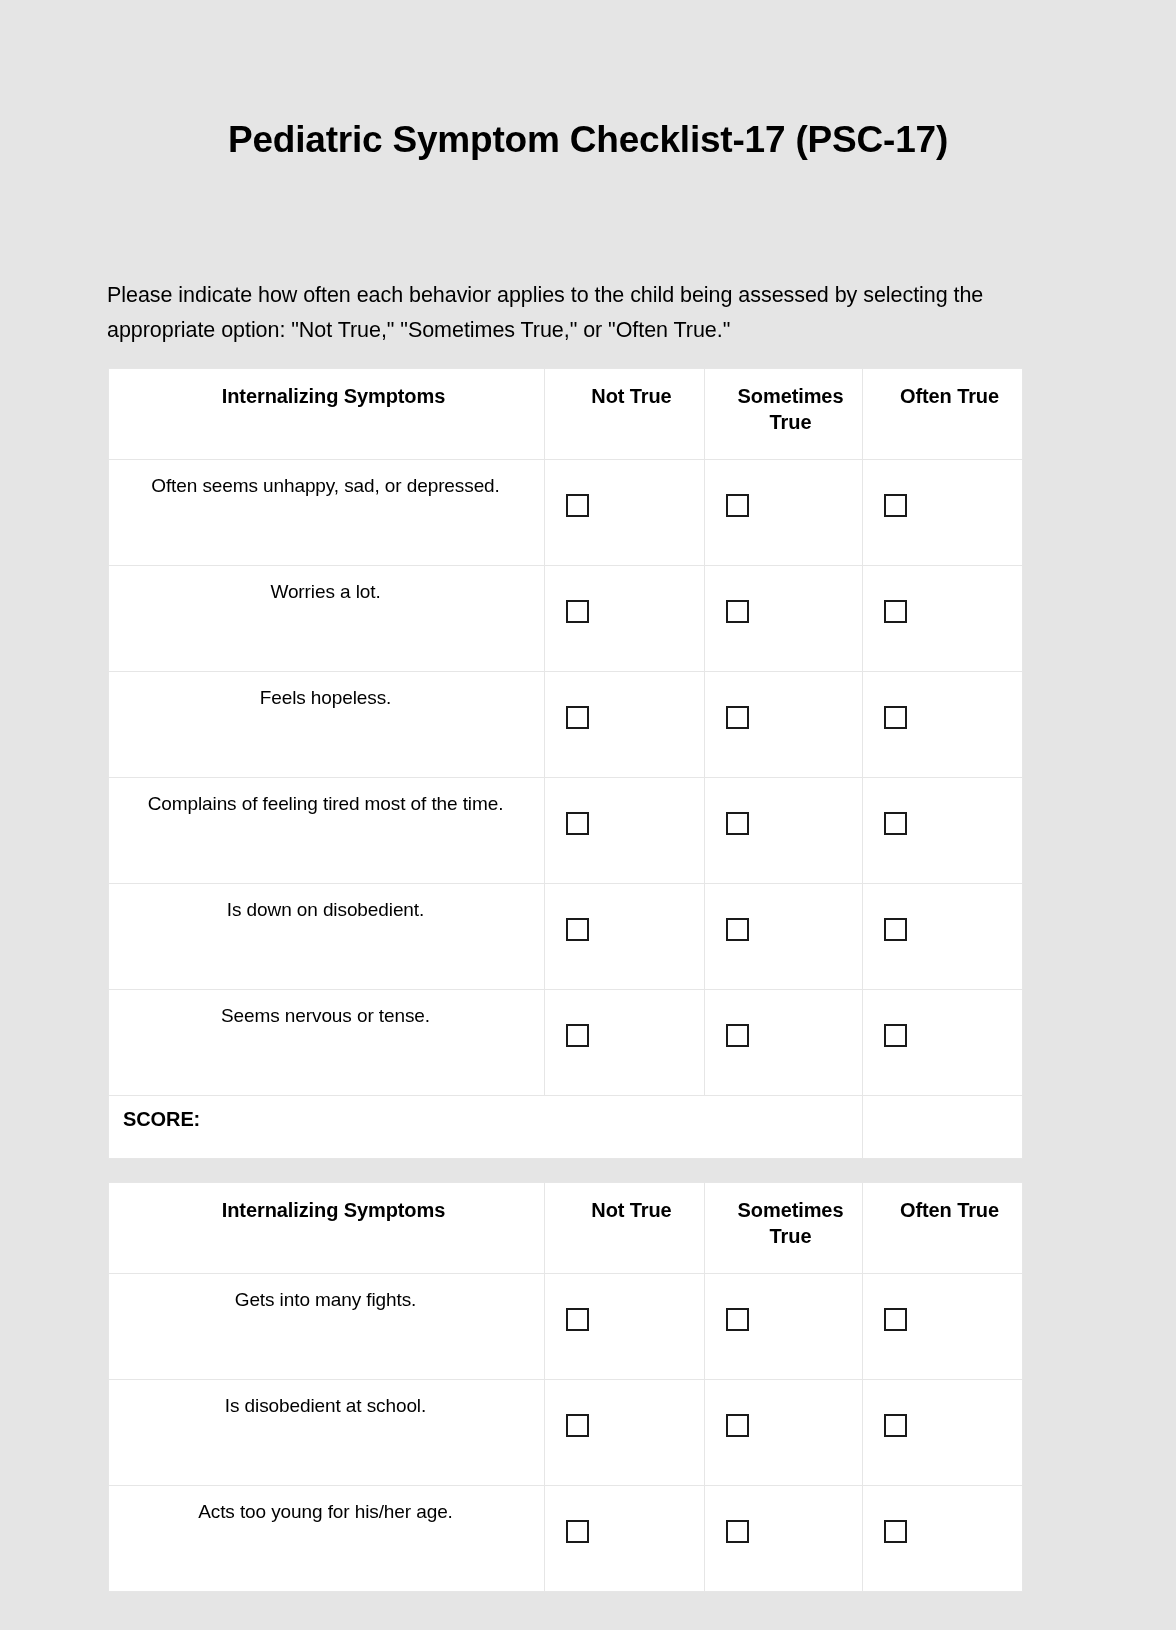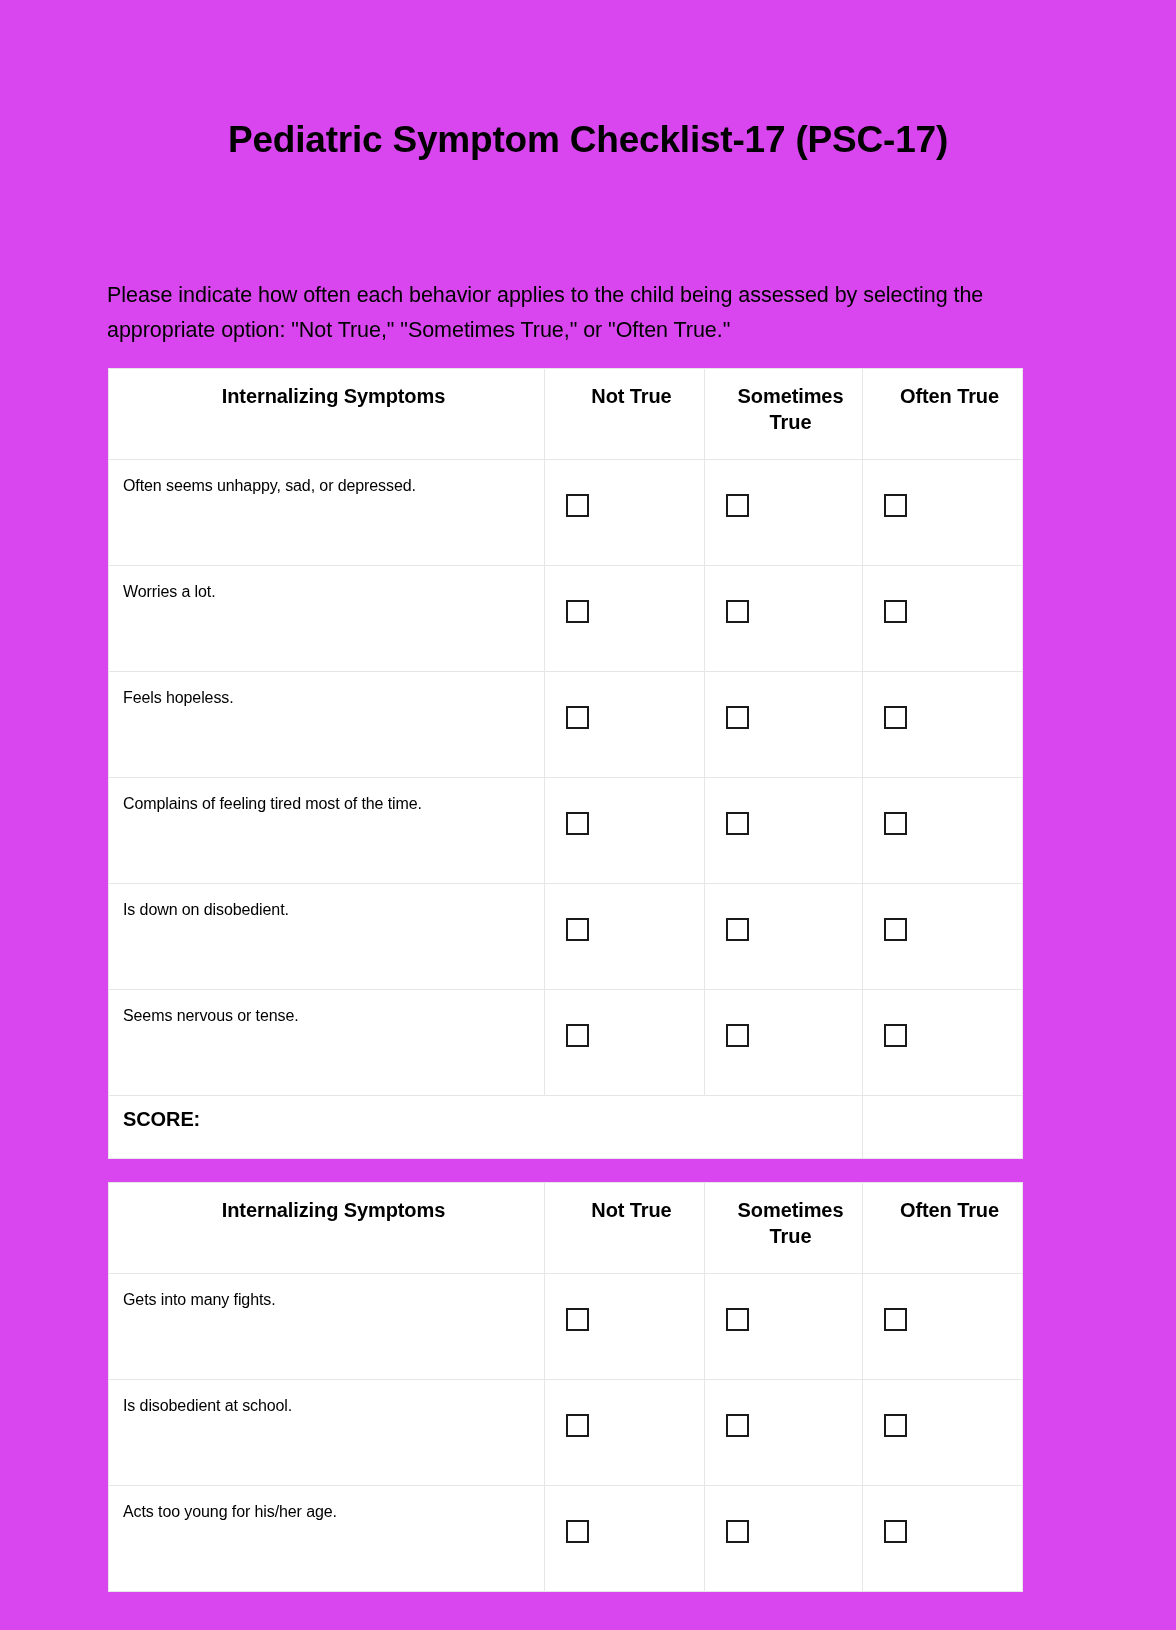--- a/index.html
+++ b/index.html
@@ -12,21 +12,21 @@
     height: 1630px;
     font-family: "Liberation Sans", sans-serif;
     color: #000000;
     overflow: hidden;
     position: relative;
   }
   .page {
     position: relative;
     width: 1176px;
     height: 1630px;
-    background: #d946ef;
+    background: #e5e5e5;
     box-sizing: border-box;
   }
 
   
   .doc-title {
     position: absolute;
     left: 0;
     top: 92px;
     width: 1176px;
     text-align: center;
@@ -92,25 +92,26 @@
     text-align: center;
     line-height: 26px;
     padding: 14px 0 0 14px;
     letter-spacing: -0.1px;
   }
 
   .sym-table tbody td {
     height: 92px;
   }
   td.item-cell {
-    font-size: 16px;
+    font-size: 19px;
     font-weight: normal;
     line-height: 26px;
     padding: 13px 16px 0 14px;
     letter-spacing: -0.1px;
+    text-align: center;
   }
   td.box-cell {
     padding: 0;
     position: relative;
   }
   .checkbox {
     position: absolute;
     left: 21px;
     top: 34px;
     width: 19px;

